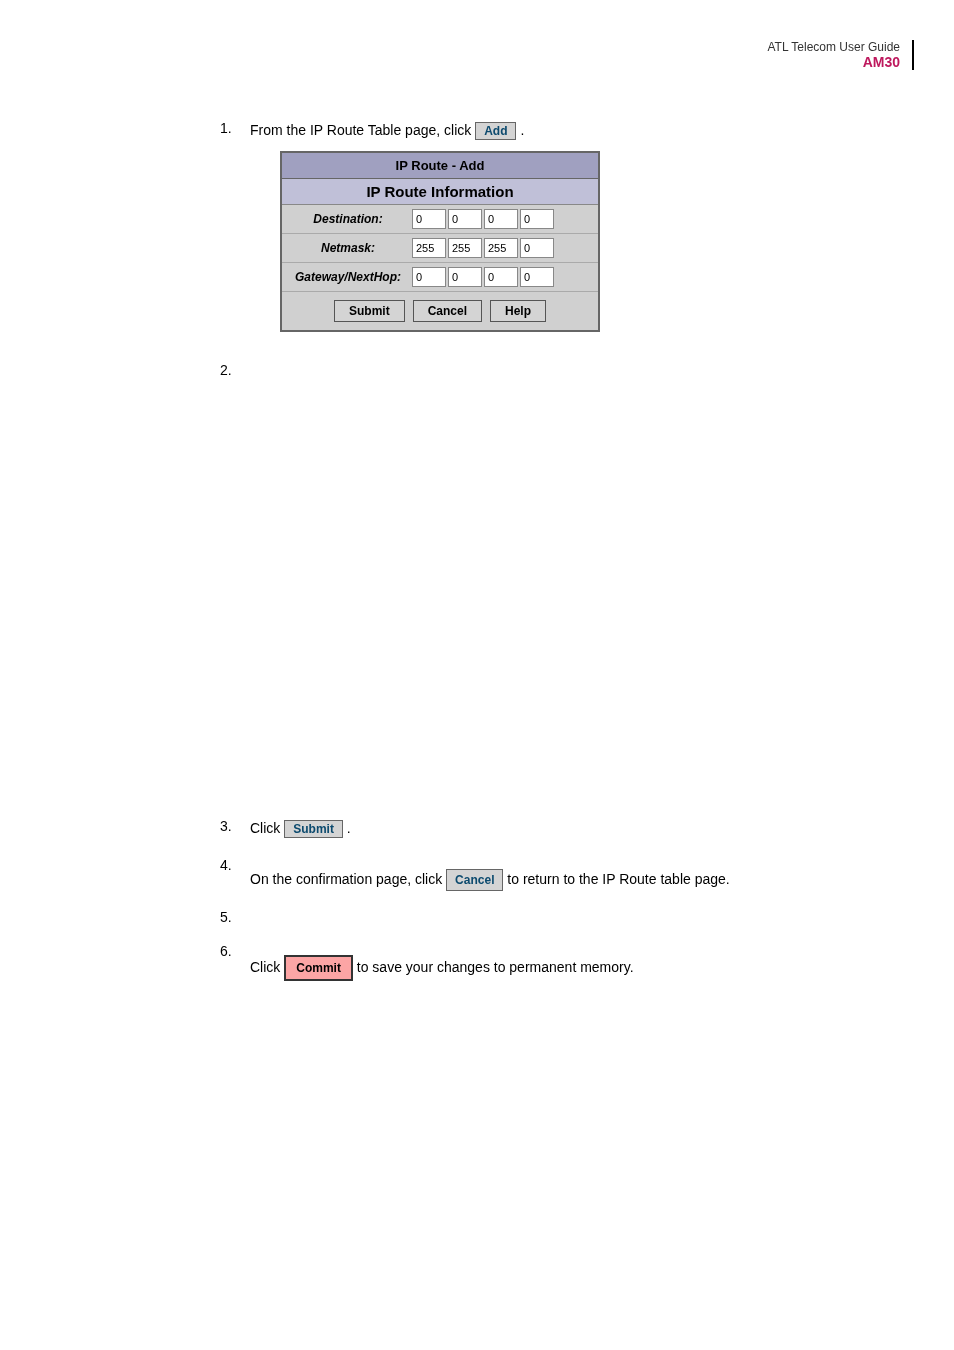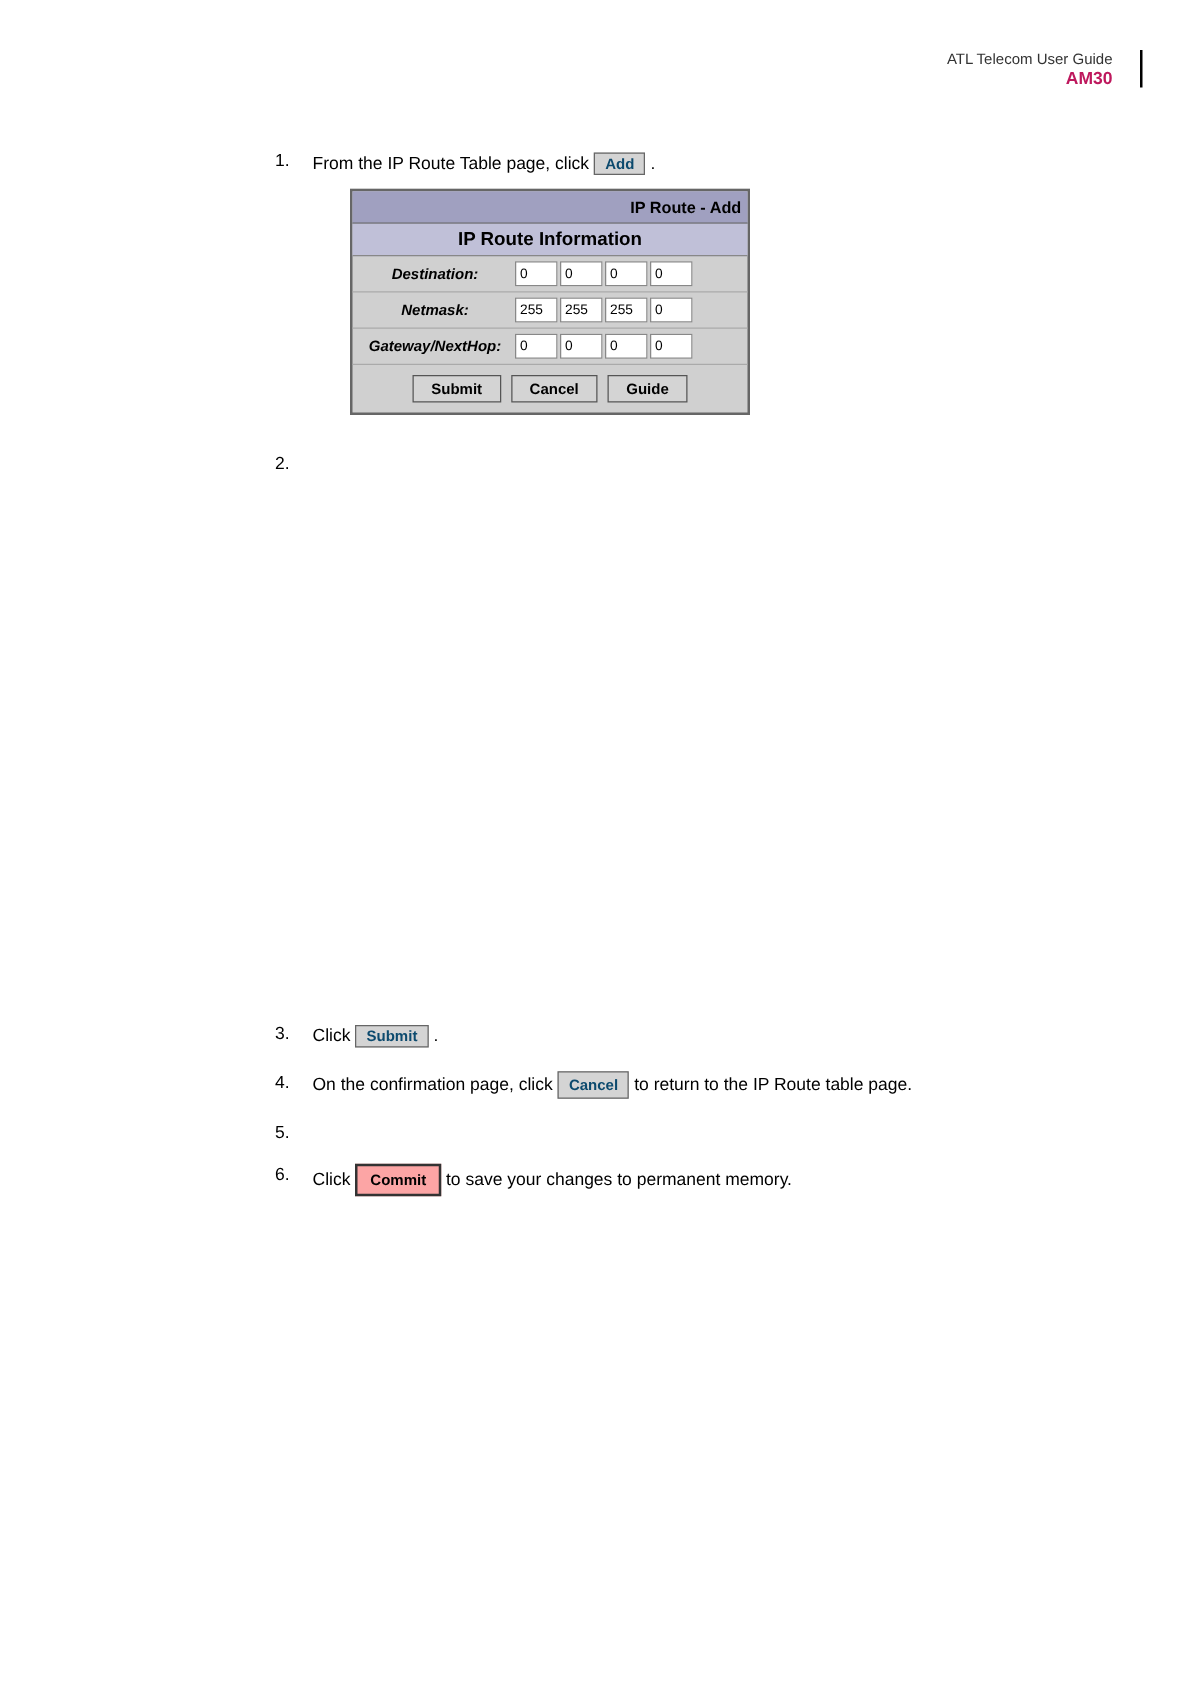--- a/index.html
+++ b/index.html
@@ -17,21 +17,21 @@
       color: #000000;
       position: relative;
     }
 
     .header {
       position: absolute;
       top: 40px;
       right: 40px;
       text-align: right;
       border-right: 2px solid #000;
-      padding-right: 22px;
+      padding-right: 12px;
     }
 
     .header-title {
       font-size: 12px;
       color: #333;
     }
 
     .header-model {
       font-size: 14px;
       font-weight: bold;
@@ -52,20 +52,21 @@
     }
 
     .step-number {
       min-width: 20px;
       font-size: 14px;
     }
 
     .step-text {
       font-size: 14px;
       line-height: 1.5;
+      margin-top: 12px;
     }
 
     .inline-btn {
       display: inline-block;
       border: 1px solid #666;
       background: #d4d4d4;
       padding: 1px 8px;
       font-size: 12px;
       font-weight: bold;
       color: #0c4a6e;
@@ -76,21 +77,21 @@
     .ip-route-table {
       border: 2px solid #666;
       background: #d0d0d0;
       width: 320px;
       margin: 10px 0 10px 30px;
     }
 
     .ip-route-title {
       background: #a0a0c0;
       color: #000;
-      text-align: right;
+      text-align: center;
       font-weight: bold;
       font-size: 13px;
       padding: 5px;
       border-bottom: 1px solid #666;
     }
 
     .ip-route-subtitle {
       background: #c0c0d8;
       color: #000;
       text-align: center;
@@ -220,21 +221,21 @@
             <input class="ip-field" type="text" value="0" style="">
             <input class="ip-field" type="text" value="0" style="">
             <input class="ip-field" type="text" value="0" style="">
             <input class="ip-field" type="text" value="0" style="">
           </div>
         </div>
 
         <div class="ip-route-buttons">
           <button class="route-btn">Submit</button>
           <button class="route-btn">Cancel</button>
-          <button class="route-btn">Guide</button>
+          <button class="route-btn">Help</button>
         </div>
       </div>
     </div>
   </div>
 
   <div class="step" style="margin-top:10px;">
     <span class="step-number">2.</span>
   </div>
 
 </div>

